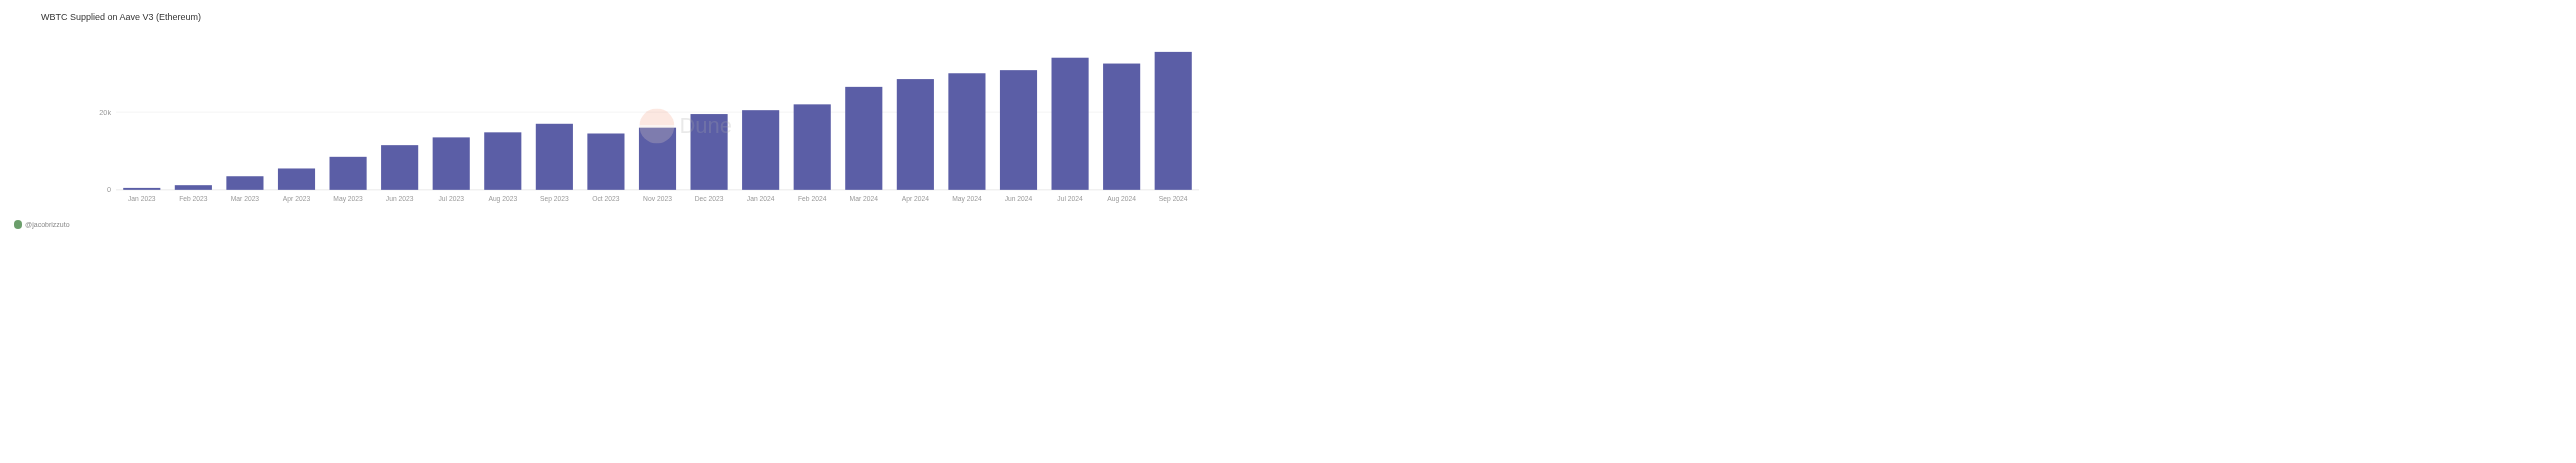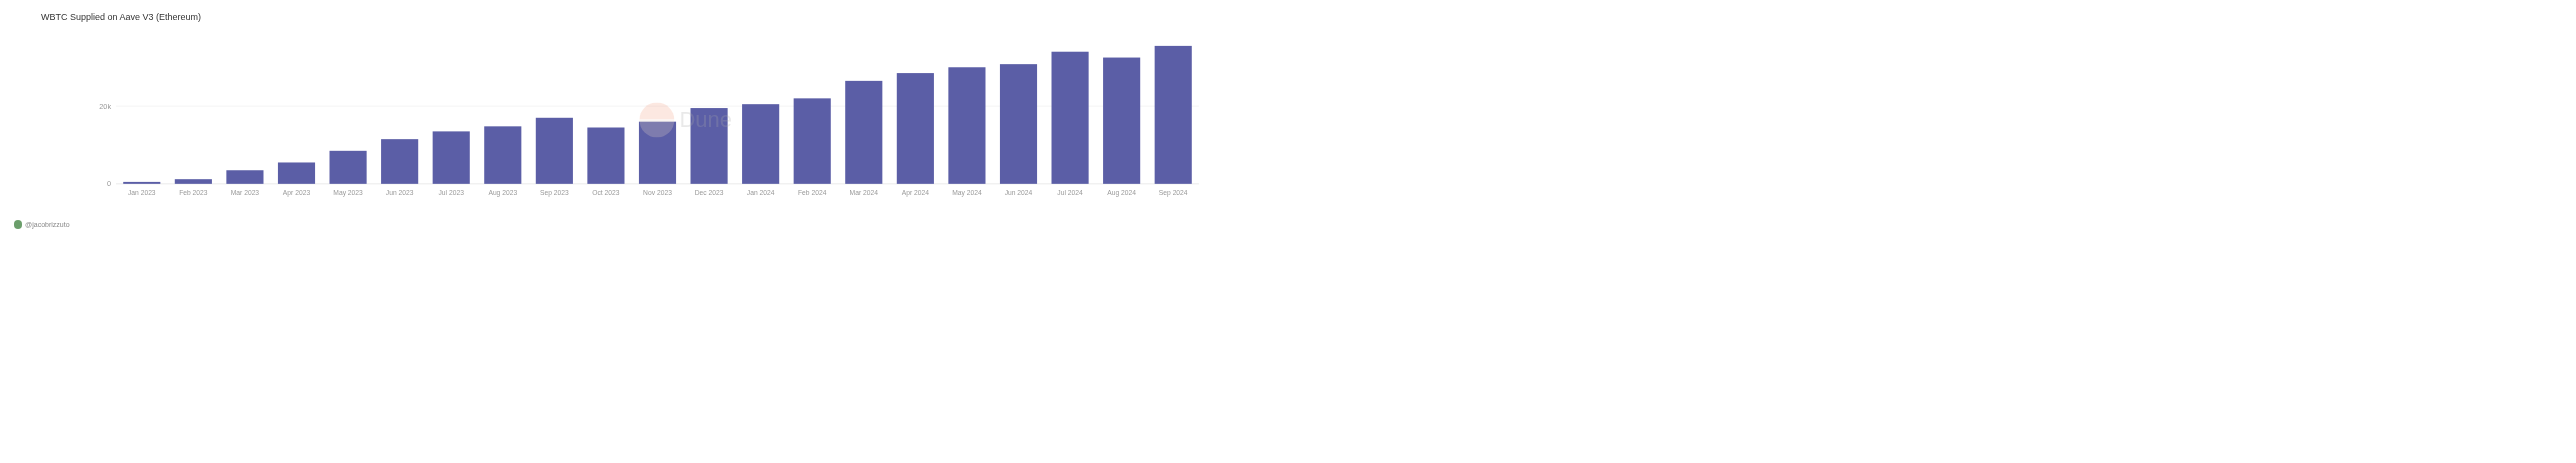--- a/index.html
+++ b/index.html
@@ -12,21 +12,21 @@
     }
     .chart-container {
       width: 100%;
       height: 100%;
       position: relative;
       padding: 12.4px 14px 35px 41px;
     }
     .chart-title {
       font-size: 9px;
       color: #333;
-      margin-bottom: 15px;
+      margin-bottom: 21px;
       font-weight: 500;
     }
     .chart-area {
       position: relative;
       width: 100%;
       height: calc(100% - 19.4px);
     }
     svg.bar-chart {
       width: 100%;
       height: 100%;

